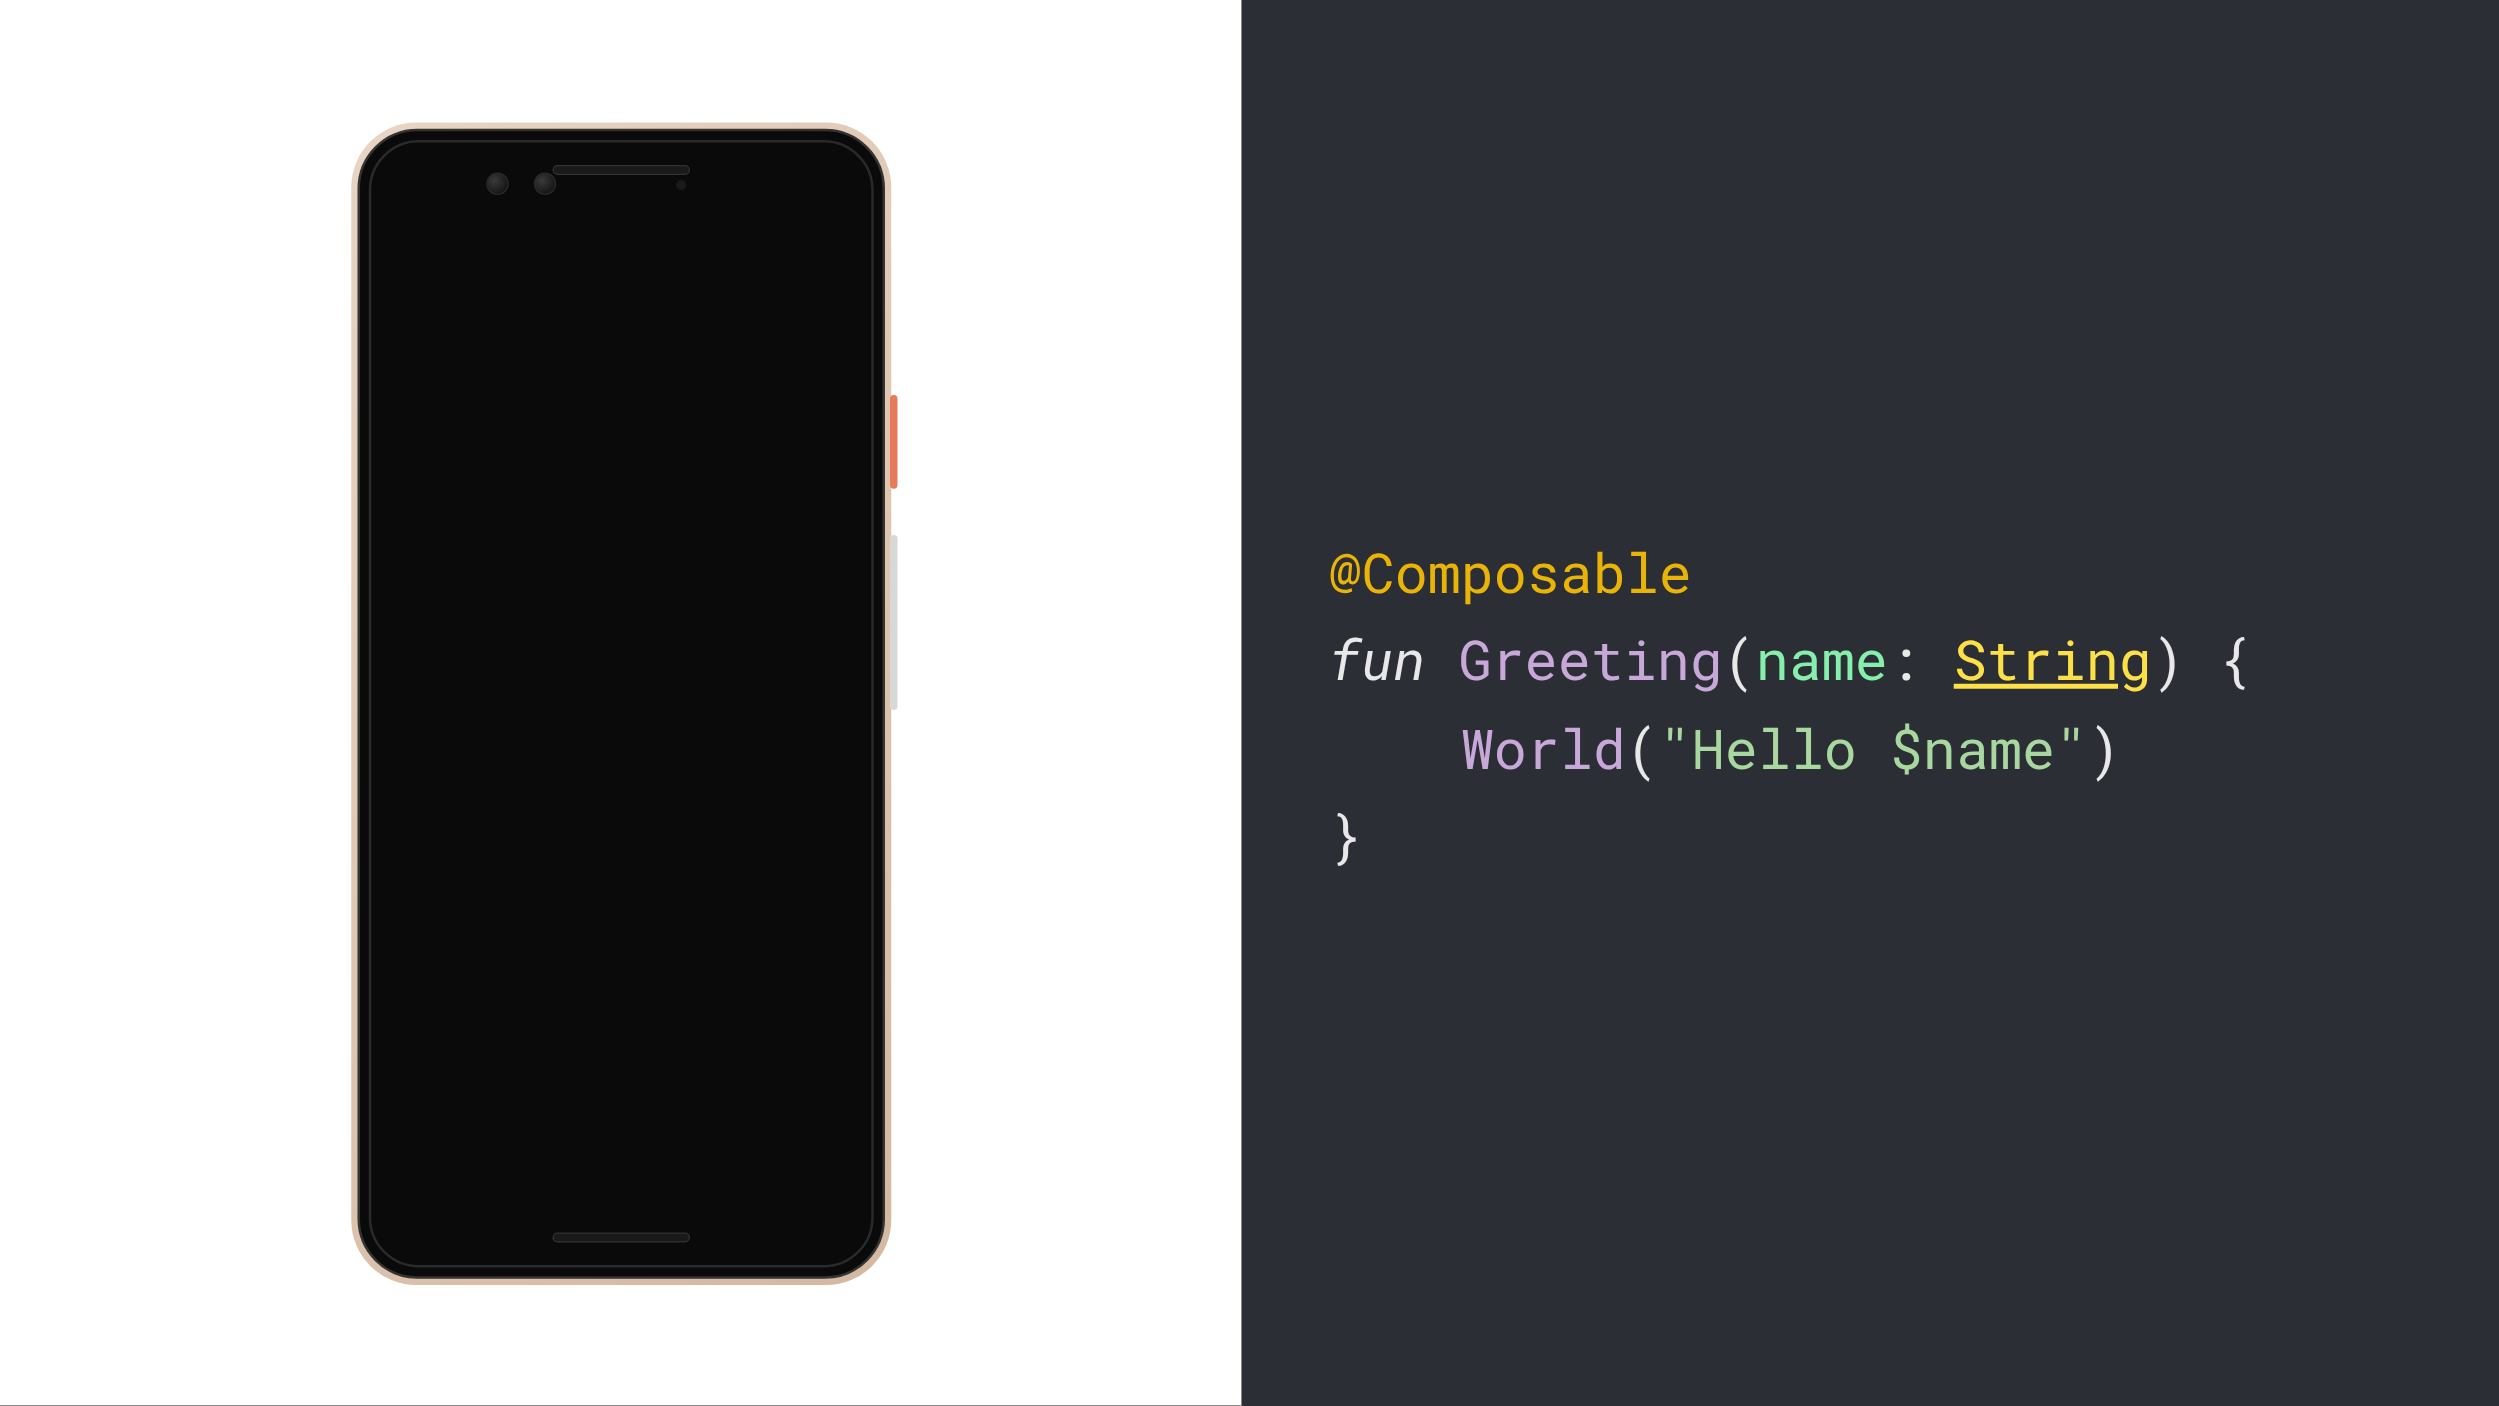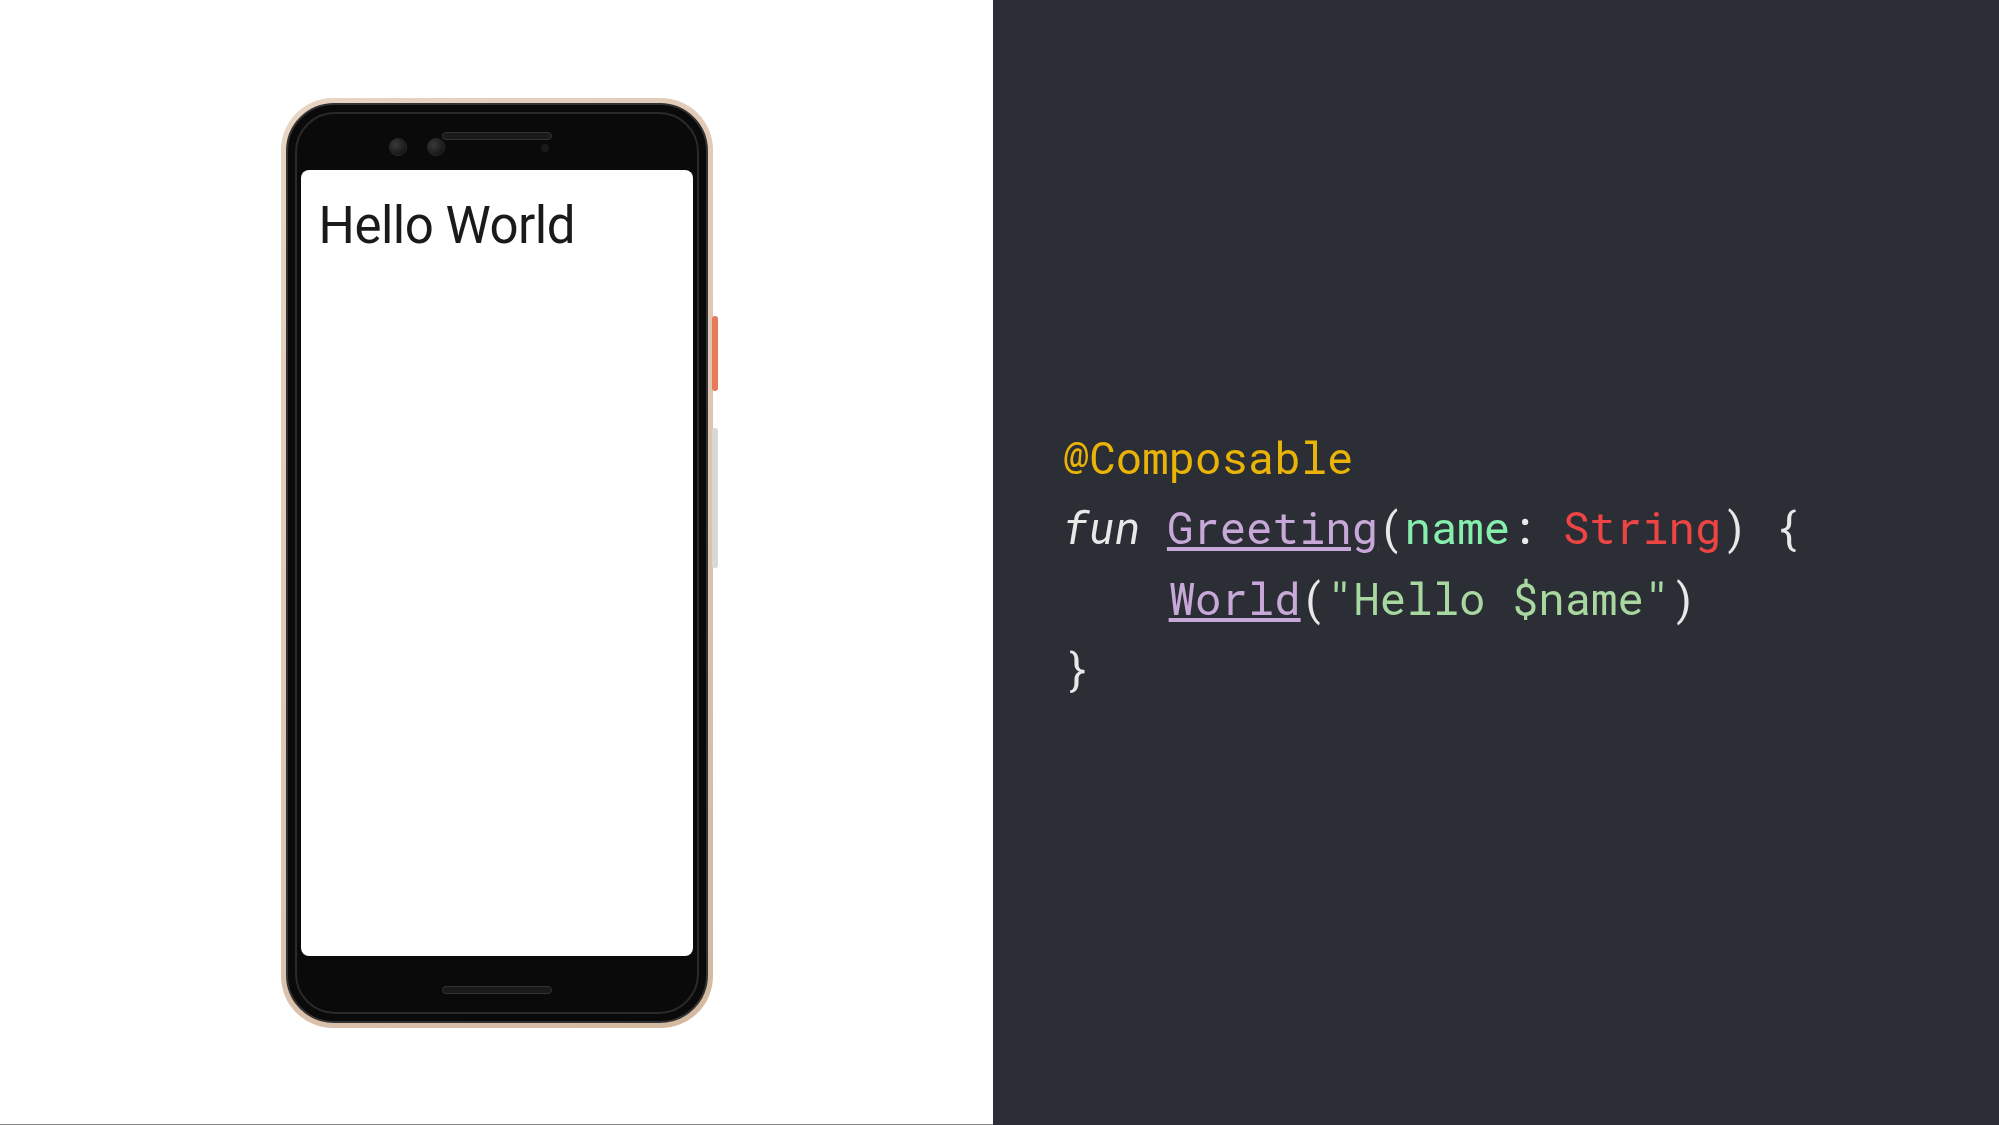--- a/index.html
+++ b/index.html
@@ -139,22 +139,22 @@
     }
     .code-block {
       font-family: 'Roboto Mono', 'Consolas', monospace;
       font-size: 44px;
       line-height: 1.6;
       color: #e8e8e8;
       white-space: pre;
     }
     .tok-annotation { color: #eab308; }
     .tok-keyword { color: #e8e8e8; font-style: italic; }
-    .tok-function { color: #c8a8d8; text-decoration: underline; }
-    .tok-type { color: #ef4444; }
+    .tok-function { color: #c8a8d8; }
+    .tok-type { color: #fde047; text-decoration: underline; }
     .tok-string { color: #a8d8a0; }
     .tok-bracket { color: #e8e8e8; }
     .tok-param { color: #86efac; }
     .bottom-line {
       position: absolute;
       bottom: 0;
       left: 0;
       right: 0;
       height: 1px;
       background: #888;
@@ -170,23 +170,20 @@
     <div class="phone-inner-border"></div>
     <div class="button-power"></div>
     <div class="button-volume"></div>
     <div class="speaker-top"></div>
     <div class="speaker-bottom"></div>
     <div class="camera-group">
       <div class="camera"></div>
       <div class="camera"></div>
     </div>
     <div class="sensor"></div>
-    <div class="phone-screen">
-      <div class="phone-screen-text">Hello World</div>
-    </div>
   </div>
   <div class="bottom-line"></div>
 </div>
 
 <div class="right-panel">
   <div class="code-block"><span class="tok-annotation">@Composable</span>
 <span class="tok-keyword">fun</span> <span class="tok-function">Greeting</span><span class="tok-bracket">(</span><span class="tok-param">name</span><span class="tok-bracket">:</span> <span class="tok-type">String</span><span class="tok-bracket">)</span> <span class="tok-bracket">{</span>
 <span>    </span><span class="tok-function">World</span><span class="tok-bracket">(</span><span class="tok-string">"Hello $name"</span><span class="tok-bracket">)</span>
 <span class="tok-bracket">}</span></div>
 </div>

